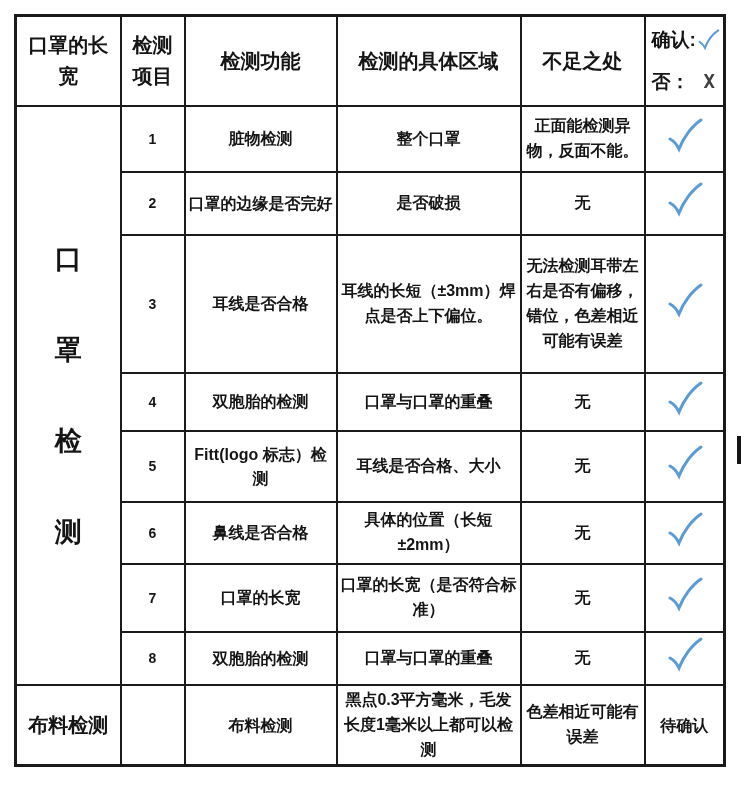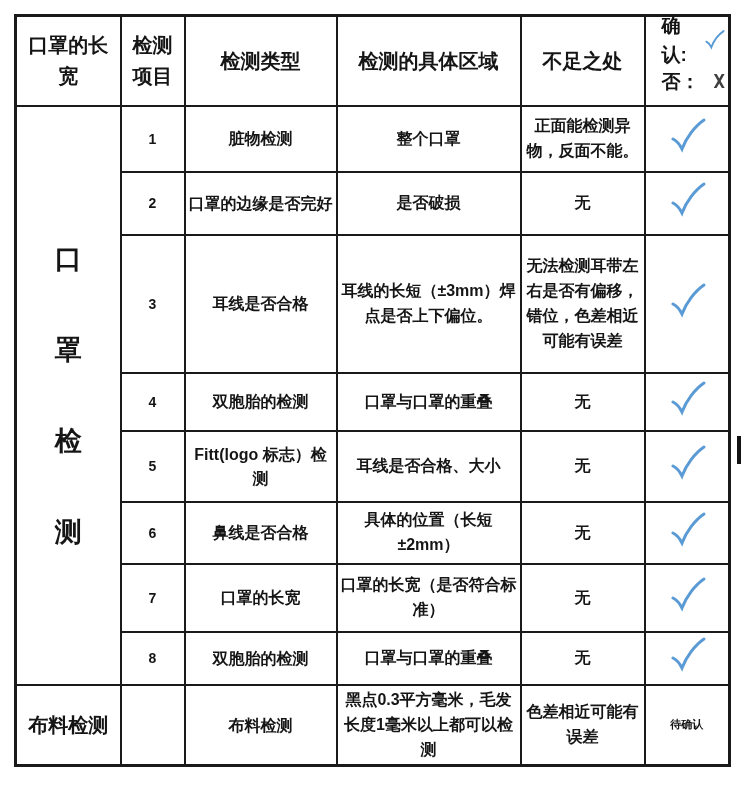--- a/index.html
+++ b/index.html
@@ -27,32 +27,32 @@
   td.num{font-size:14px;}
   td.area-cell,td.issue-cell{font-size:16px;line-height:1.55;}
   
   td.group-cell{vertical-align:middle;}
   .vstack{
     display:flex;flex-direction:column;align-items:center;justify-content:center;
     gap:64px;font-size:27px;font-weight:bold;line-height:1;
   }
   td.fabric-type{font-size:20px;}
   
-  th.confirm-head{padding-left:16px;text-align:left;font-size:19px;}
+  th.confirm-head{padding-left:6px;text-align:left;font-size:19px;}
   .confirm-line{display:flex;align-items:center;height:42px;}
   .xmark{
     color:#3f3f3f;font-size:19px;font-weight:600;margin-left:14px;
     font-family:"DejaVu Sans Mono","Liberation Mono",monospace;
   }
   
   .check{display:inline-block;}
   .check path{stroke:var(--check-color,#5b9bd5);fill:none;stroke-width:3;stroke-linecap:round;}
   .check.small path{stroke-width:3.4;}
   td.status-cell{vertical-align:middle;}
-  td.pending{font-size:11px;}
+  td.pending{font-size:16px;}
   
   .cursor-bar{
     position:absolute;left:737px;top:436px;width:4px;height:28px;
     background:#141414;
   }
 </style>
 </head>
 <body>
 
 <table class="doc-table">
@@ -65,21 +65,21 @@
       <col style="width:80px">
   </colgroup>
   <tbody>
 
     <tr style="height:90px">
       <th>口罩的长宽</th>
       <th>
         <div>检测</div>
         <div>项目</div>
       </th>
-      <th>检测类型</th>
+      <th>检测功能</th>
       <th>检测的具体区域</th>
       <th>不足之处</th>
       <th class="confirm-head">
         <div class="confirm-line">
           <span>确认:</span>
           <svg class="check small" width="24" height="22" viewBox="0 0 40 36">
               <path d="M6 21 C10 23 13 27 15 31 C19 20 28 8 37 2"></path>
             </svg>
         </div>
         <div class="confirm-line">

